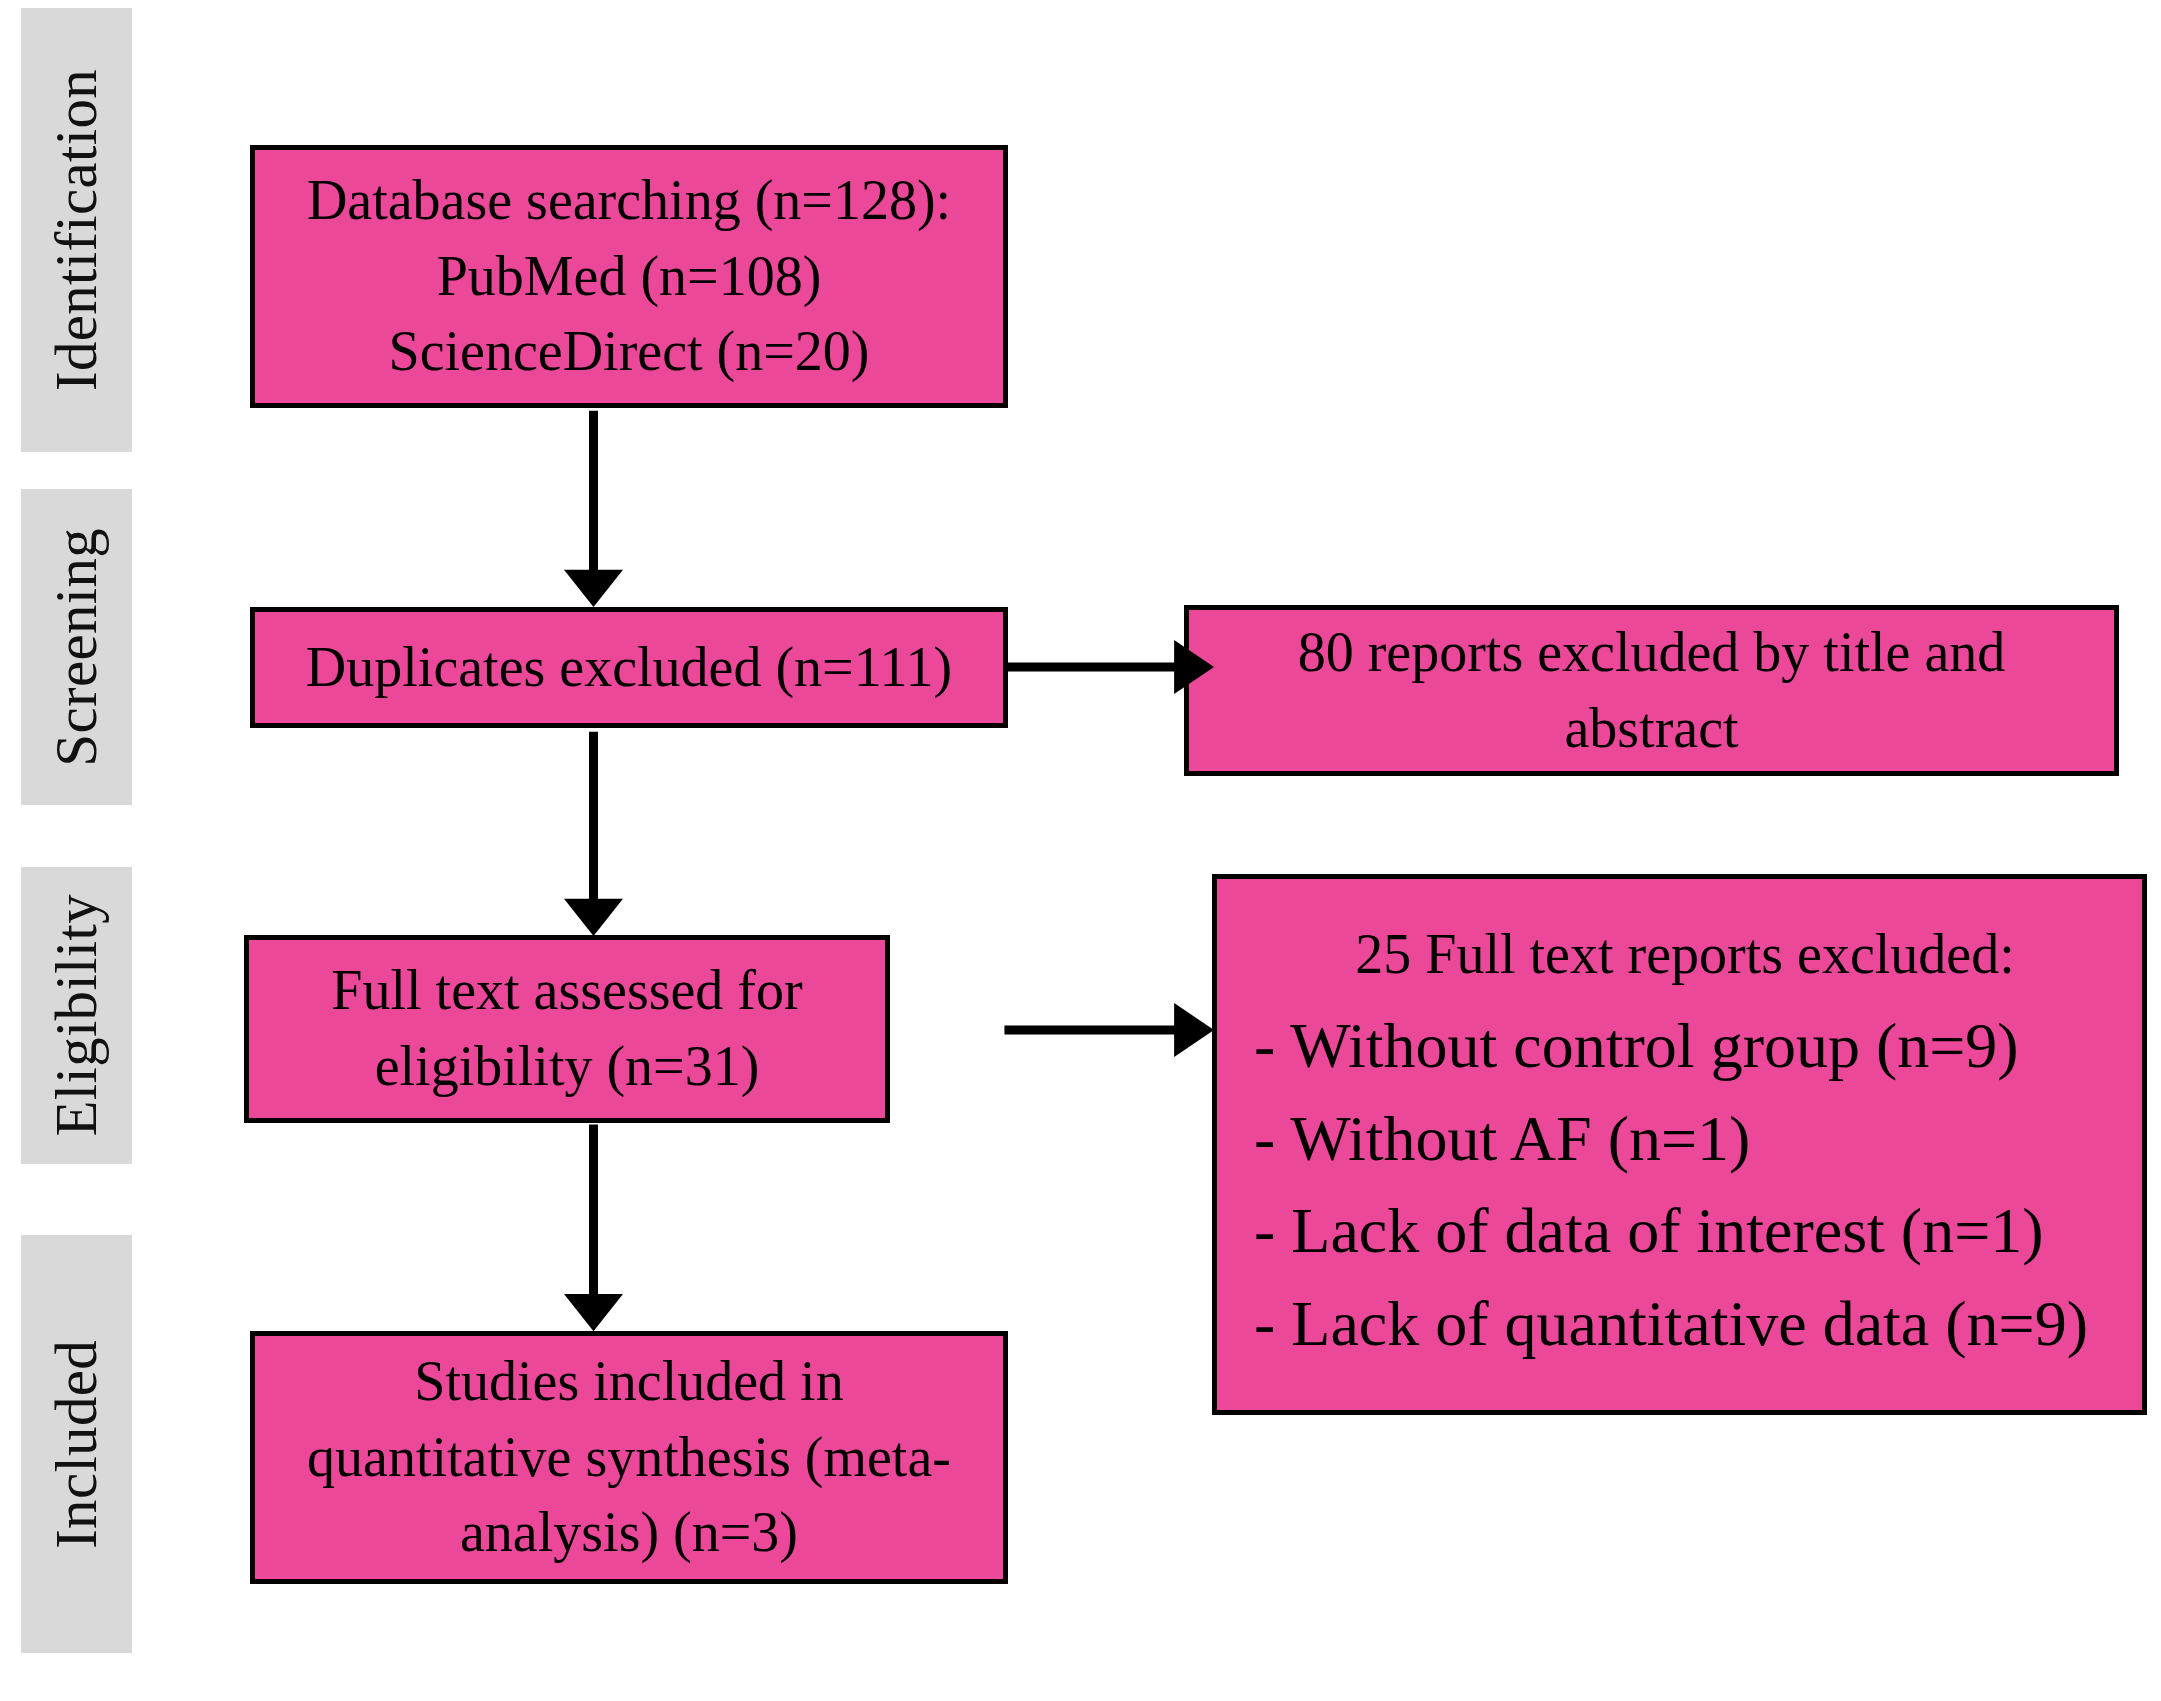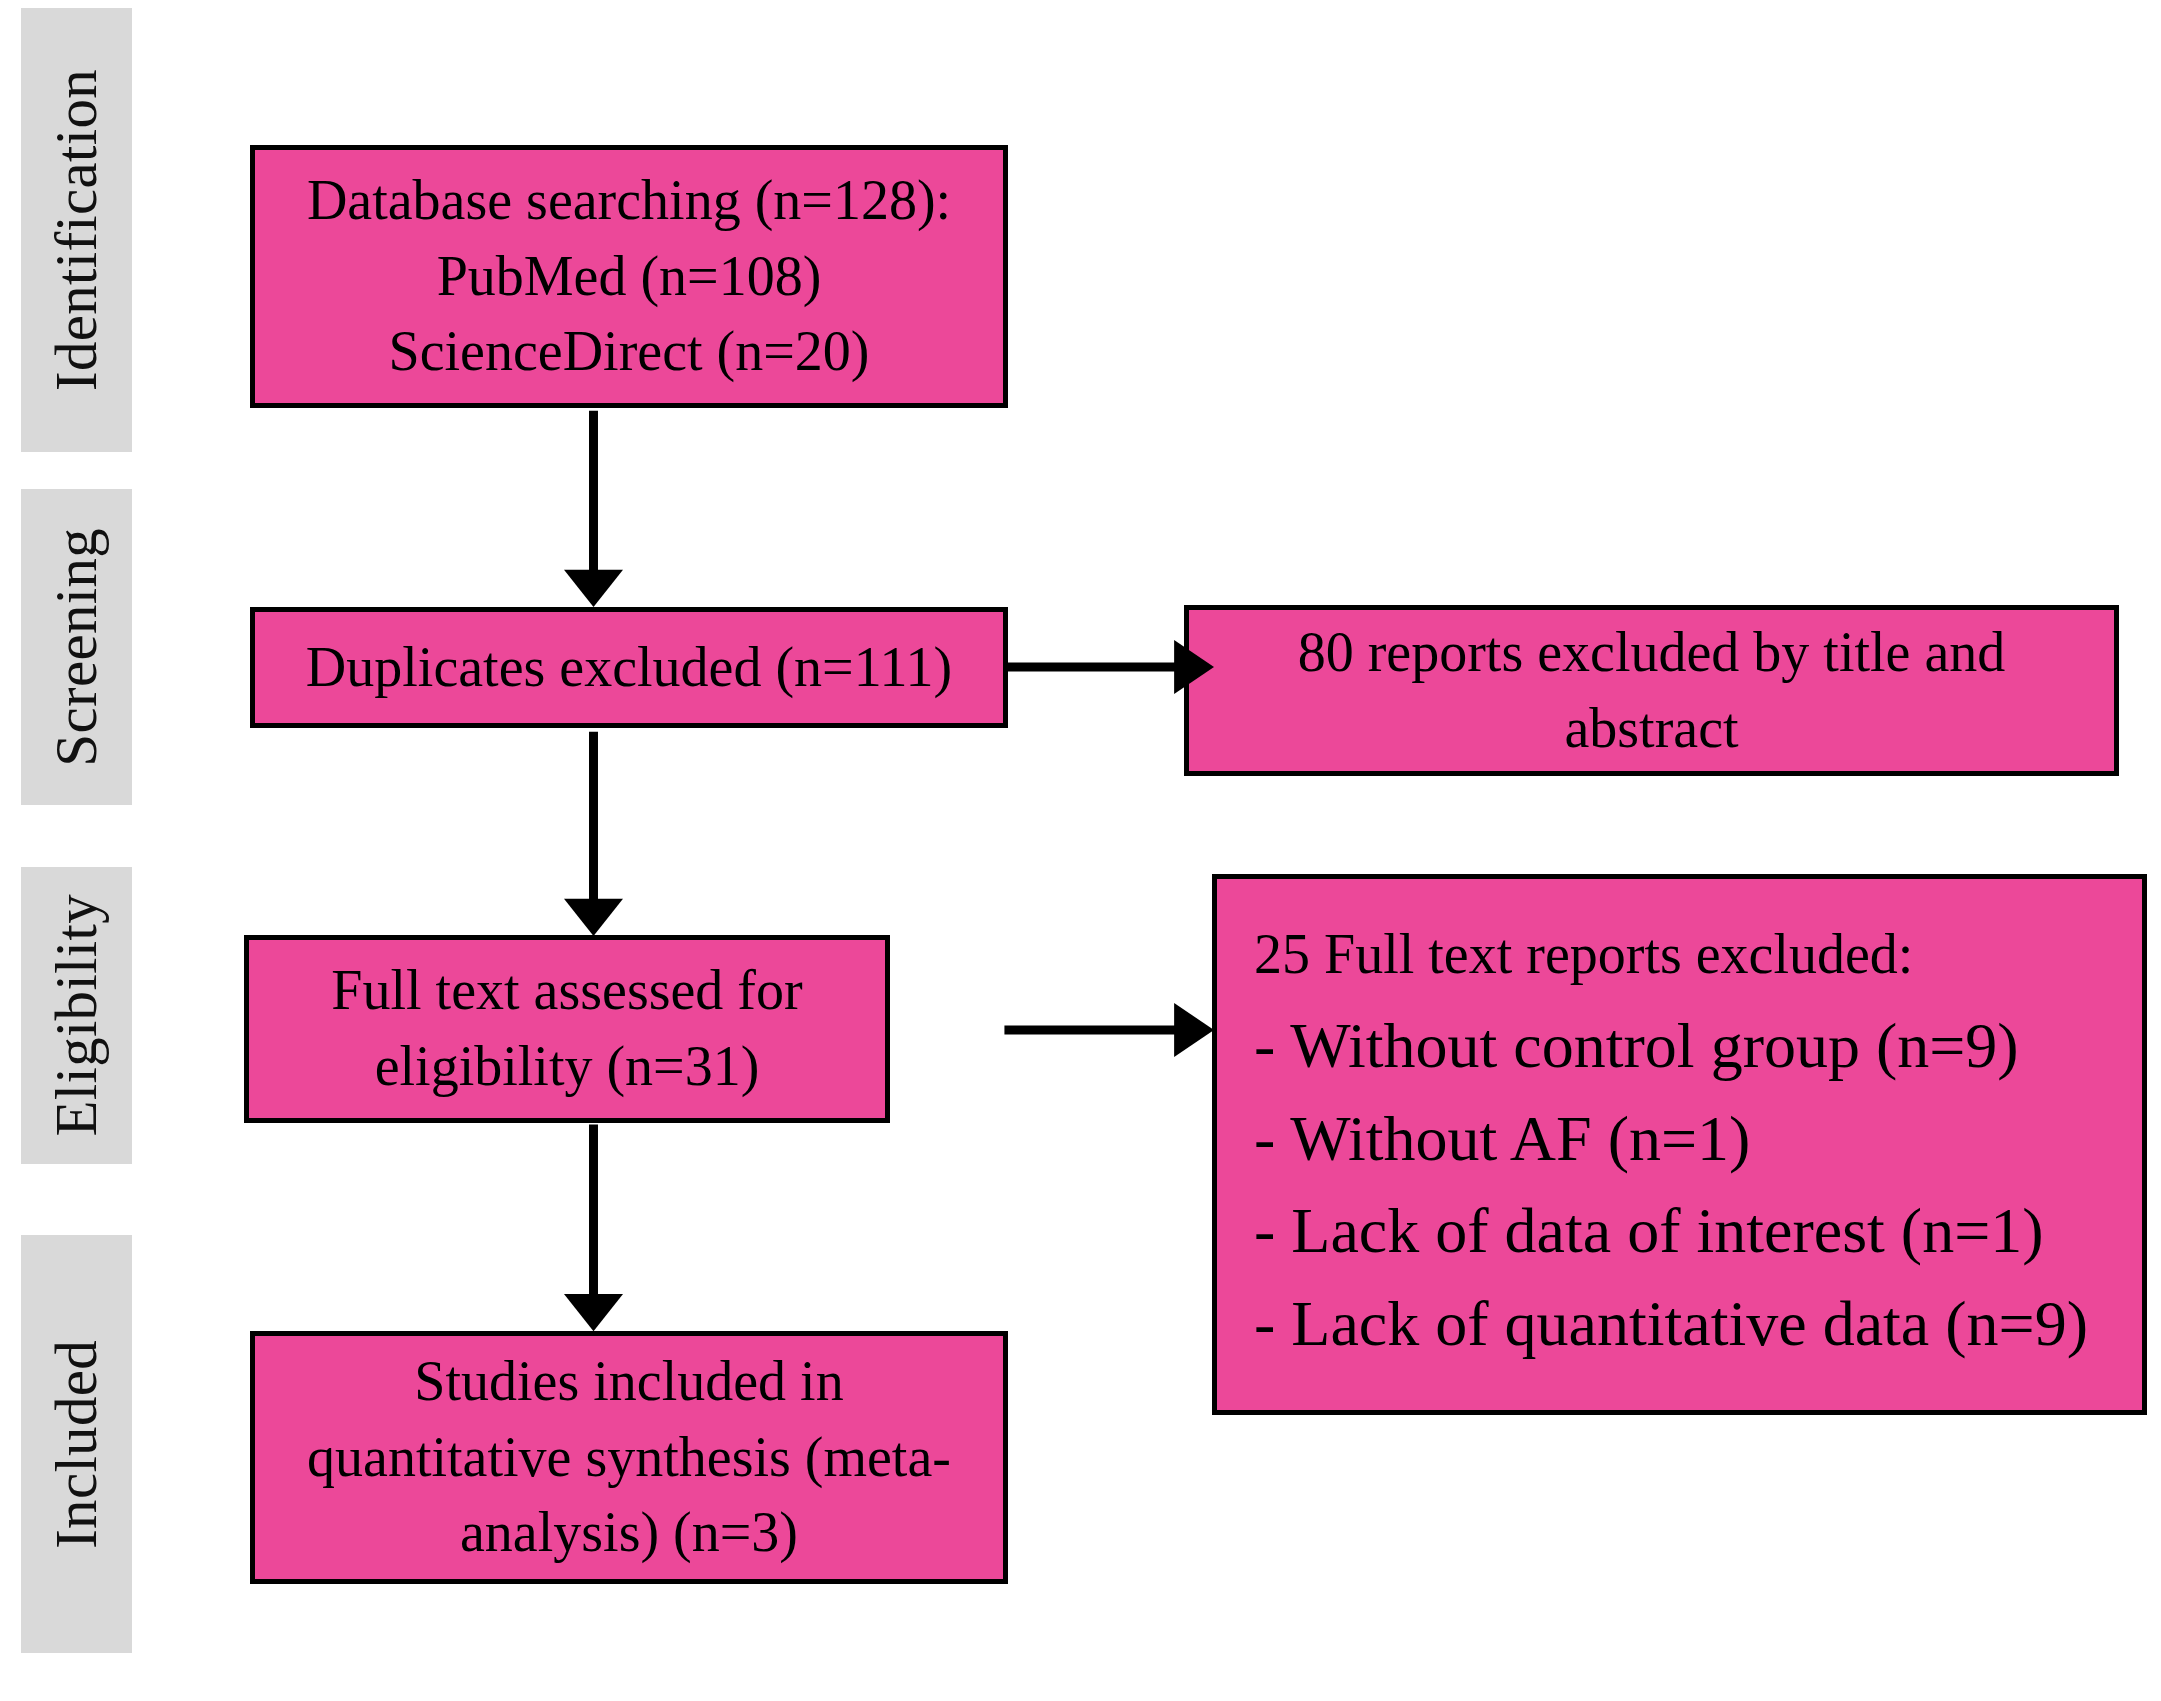--- a/index.html
+++ b/index.html
@@ -53,20 +53,21 @@
     line-height: 1.35;
     padding: 0 17px;
     white-space: pre-line;
   }
   .flow-box-list {
     width: 100%;
     padding: 0 26px 0 37px;
     box-sizing: border-box;
   }
   .flow-list-title {
+    text-align: center;
     font-size: 56px;
     line-height: 1.3;
     margin-bottom: 9px;
   }
   .flow-list-item {
     text-align: left;
     font-size: 64px;
     line-height: 1.45;
     white-space: nowrap;
   }

